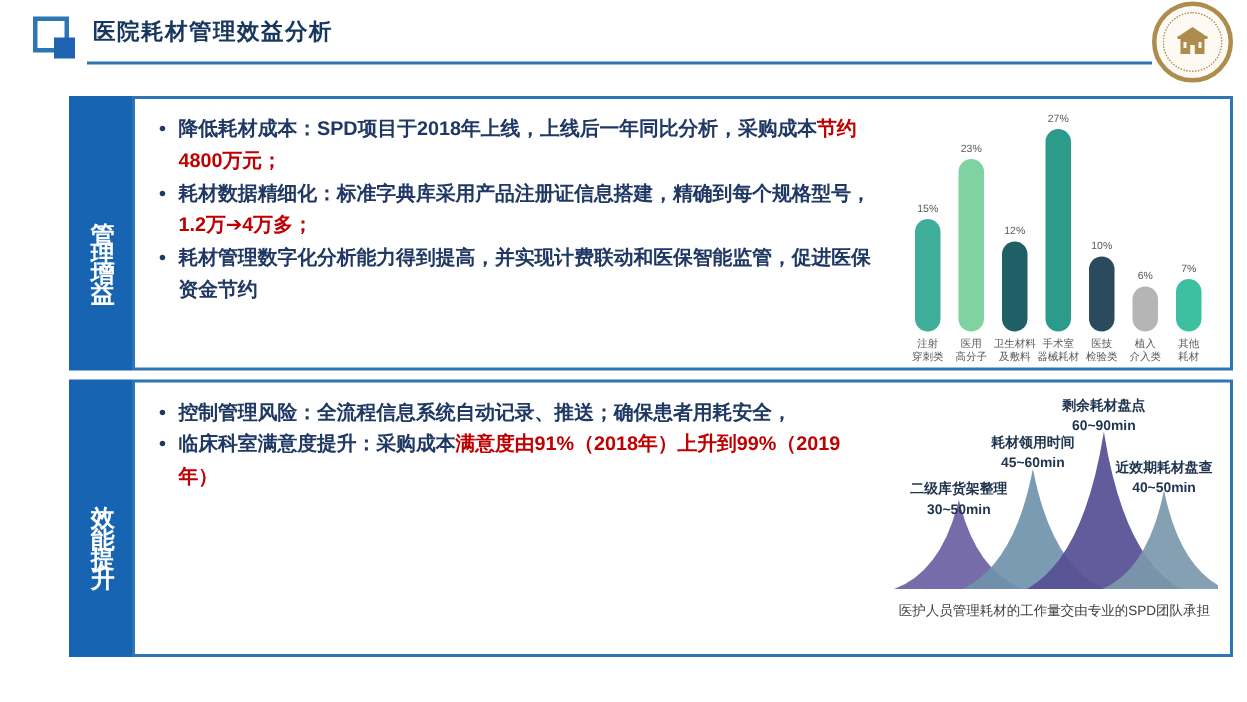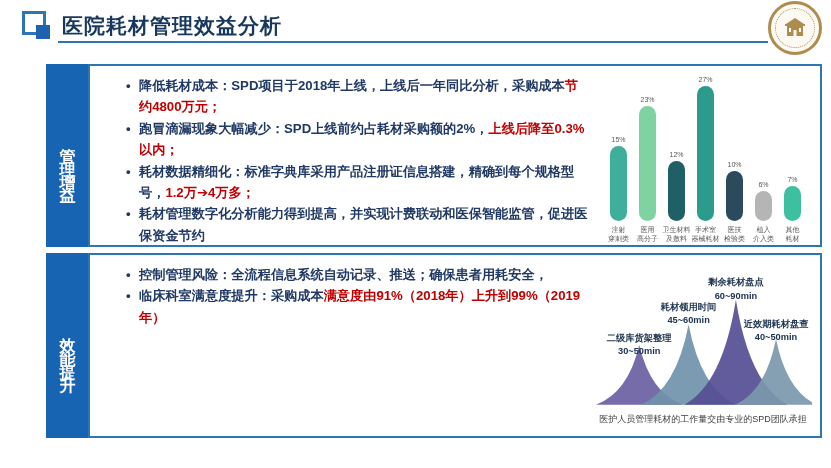--- a/index.html
+++ b/index.html
@@ -6,58 +6,58 @@
   html,body { width:831px; height:468px; background:#ffffff; overflow:hidden;
     font-family:"Liberation Sans","DejaVu Sans",sans-serif; }
   .page { position:relative; width:831px; height:468px; background:#fff; }
 
   
   .hdr-icon { position:absolute; left:22px; top:11px; width:34px; height:34px; }
   .hdr-icon .outline { position:absolute; left:0; top:0; width:24px; height:24px;
     border:3px solid #2e75b6; background:#fff; }
   .hdr-icon .solid { position:absolute; left:14px; top:14px; width:14px; height:14px;
     background:#1f63b0; }
-  .page-title { position:absolute; left:62px; top:12px; font-size:21px; font-weight:bold;
+  .page-title { position:absolute; left:62px; top:12px; font-size:15px; font-weight:bold;
     color:#17375e; letter-spacing:1px; }
   .hdr-rule { position:absolute; left:58px; top:41px; width:710px; height:2px; background:#2e75b6; }
   .logo { position:absolute; right:9px; top:1px; width:54px; height:54px; border-radius:50%;
     border:3px solid #ad8c4e; background:#fdfaf3; display:flex; align-items:center; justify-content:center; }
   .logo-inner { width:40px; height:40px; border-radius:50%; border:1px dotted #ad8c4e;
     display:flex; align-items:center; justify-content:center; }
 
   
   .section { position:absolute; left:46px; width:776px; display:flex; }
   .sec1 { top:64px; height:183px; }
   .sec2 { top:253px; height:185px; }
   .sec-label { width:42px; background:#1765b2; color:#fff; display:flex;
     align-items:center; justify-content:center; writing-mode:vertical-lr;
     text-orientation:upright; font-size:16px; font-weight:bold; letter-spacing:13px;
     padding-top:10px; }
-  .sec-body { flex:1; border:2px solid #2e75b6; background:#fff; display:flex; overflow:hidden;padding-left:20px; }
+  .sec-body { flex:1; border:2px solid #2e75b6; background:#fff; display:flex; overflow:hidden; }
   .bullets { flex:1; padding:9px 6px 6px 14px; list-style:none; }
   .bullets li { position:relative; padding-left:15px; font-size:13.2px; font-weight:600;
     color:#1f3864; line-height:1.62; }
   .bullets li::before { content:"•"; position:absolute; left:2px; color:#1f3864; }
   .bullets .em { color:#c00000; font-weight:bold; }
 
   
   .chart-panel { width:225px; padding:6px 4px 2px 0; display:flex; flex-direction:column;
     align-items:center; justify-content:flex-end; }
   .bars { display:flex; align-items:flex-end; gap:12px; height:148px; }
   .bcol { display:flex; flex-direction:column; align-items:center; justify-content:flex-end; }
   .pct { font-size:7px; color:#595959; margin-bottom:3px; }
   .pill { width:17px; border-radius:9px; }
   .cats { display:flex; gap:12px; margin-top:4px; }
   .cat { width:17px; display:flex; flex-direction:column; align-items:center;
     font-size:7px; color:#595959; line-height:1.3; white-space:nowrap; }
 
   
   .peaks-panel { width:228px; padding:4px 6px 4px 0; display:flex; flex-direction:column;
     align-items:center; justify-content:flex-end; }
-  .peaks-caption { font-size:9px; color:#404040; margin:2px 0 6px 0; white-space:nowrap; }
+  .peaks-caption { font-size:9px; color:#404040; margin:2px 0 18px 0; white-space:nowrap; }
   svg text { font-family:"Liberation Sans","DejaVu Sans",sans-serif; }
 </style>
 </head>
 <body>
 
 <div class="page">
 
   <div class="hdr-icon">
     <span class="outline"></span>
     <span class="solid"></span>
@@ -75,21 +75,20 @@
         <rect x="15" y="10" width="2" height="4" fill="#fdfaf3"></rect>
       </svg>
     </div>
   </div>
 
   <div class="section sec1">
     <div class="sec-label">管理增益</div>
     <div class="sec-body">
       <ul class="bullets">
           <li><span>降低耗材成本：SPD项目于2018年上线，上线后一年同比分析，采购成本</span><span class="em">节约4800万元；</span></li>
-          <li><span>跑冒滴漏现象大幅减少：SPD上线前约占耗材采购额的2%，</span><span class="em">上线后降至0.3%以内；</span></li>
           <li><span>耗材数据精细化：标准字典库采用产品注册证信息搭建，精确到每个规格型号，</span><span class="em">1.2万➔4万多；</span></li>
           <li><span>耗材管理数字化分析能力得到提高，并实现计费联动和医保智能监管，促进医保资金节约</span></li>
         </ul>
       <div class="chart-panel">
         <div class="bars">
             <div class="bcol">
               <div class="pct">15%</div>
               <div class="pill" style="height: 75px; background: rgb(63, 174, 155);"></div>
             </div>
             <div class="bcol">

